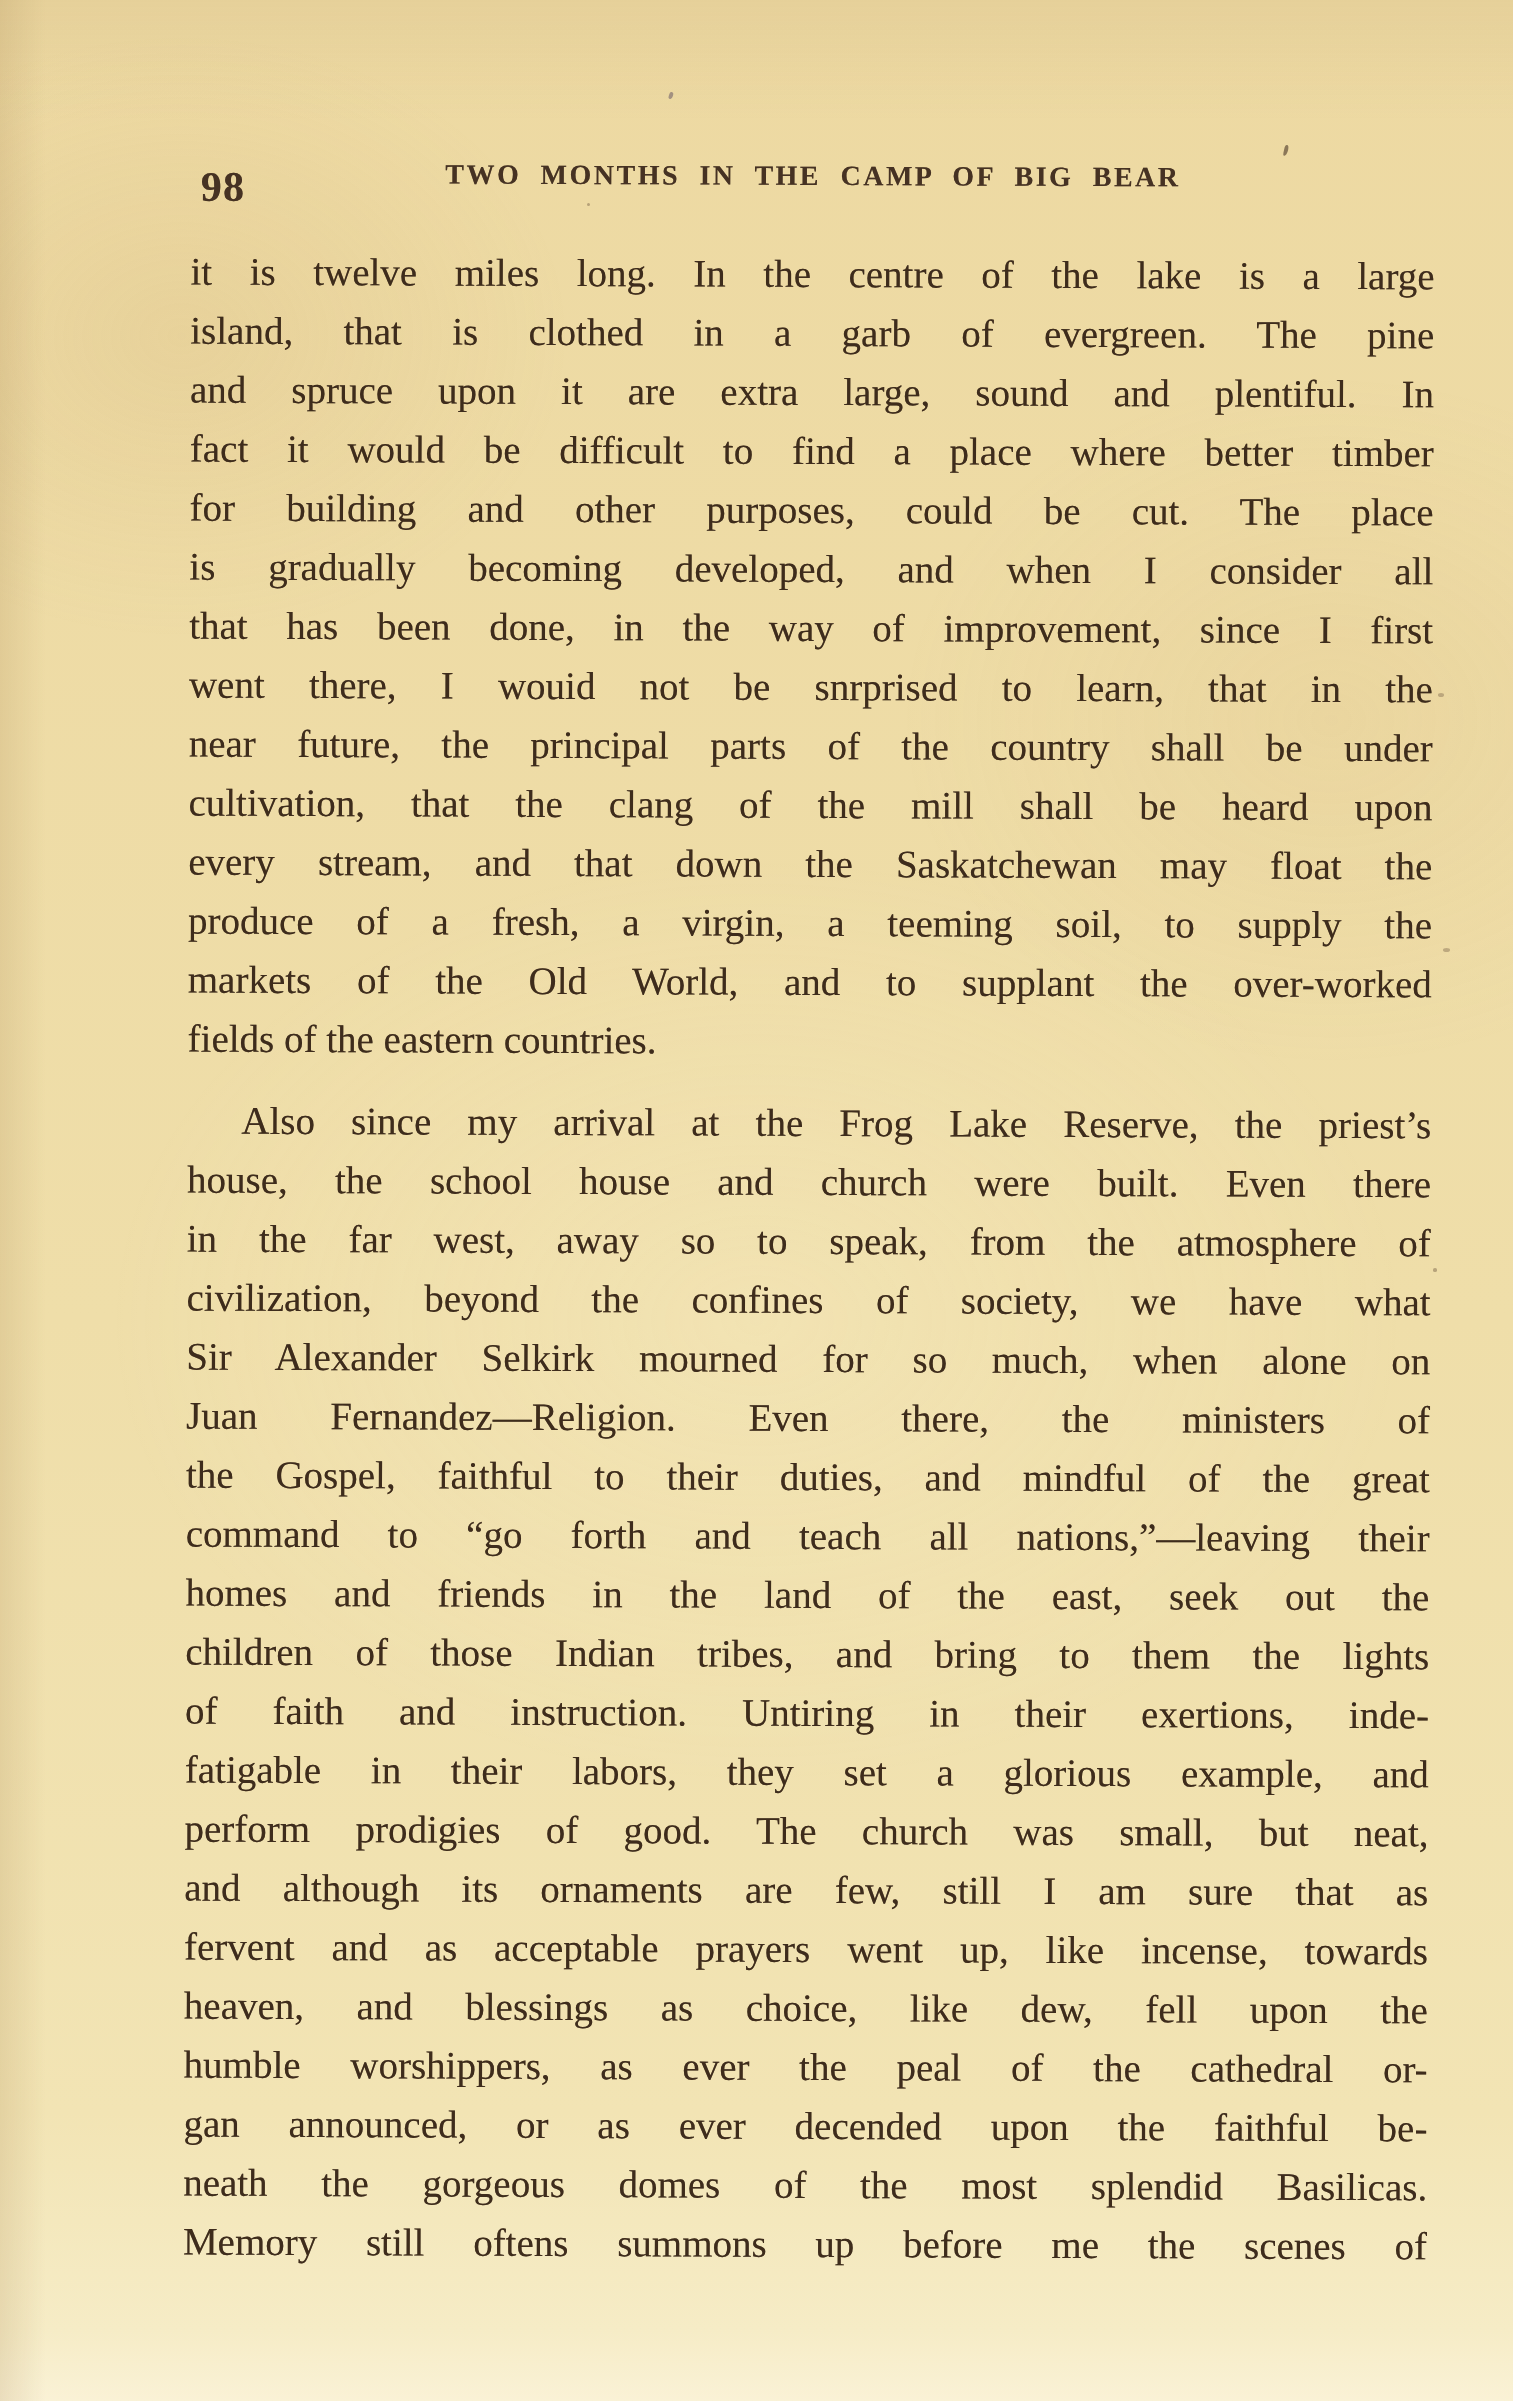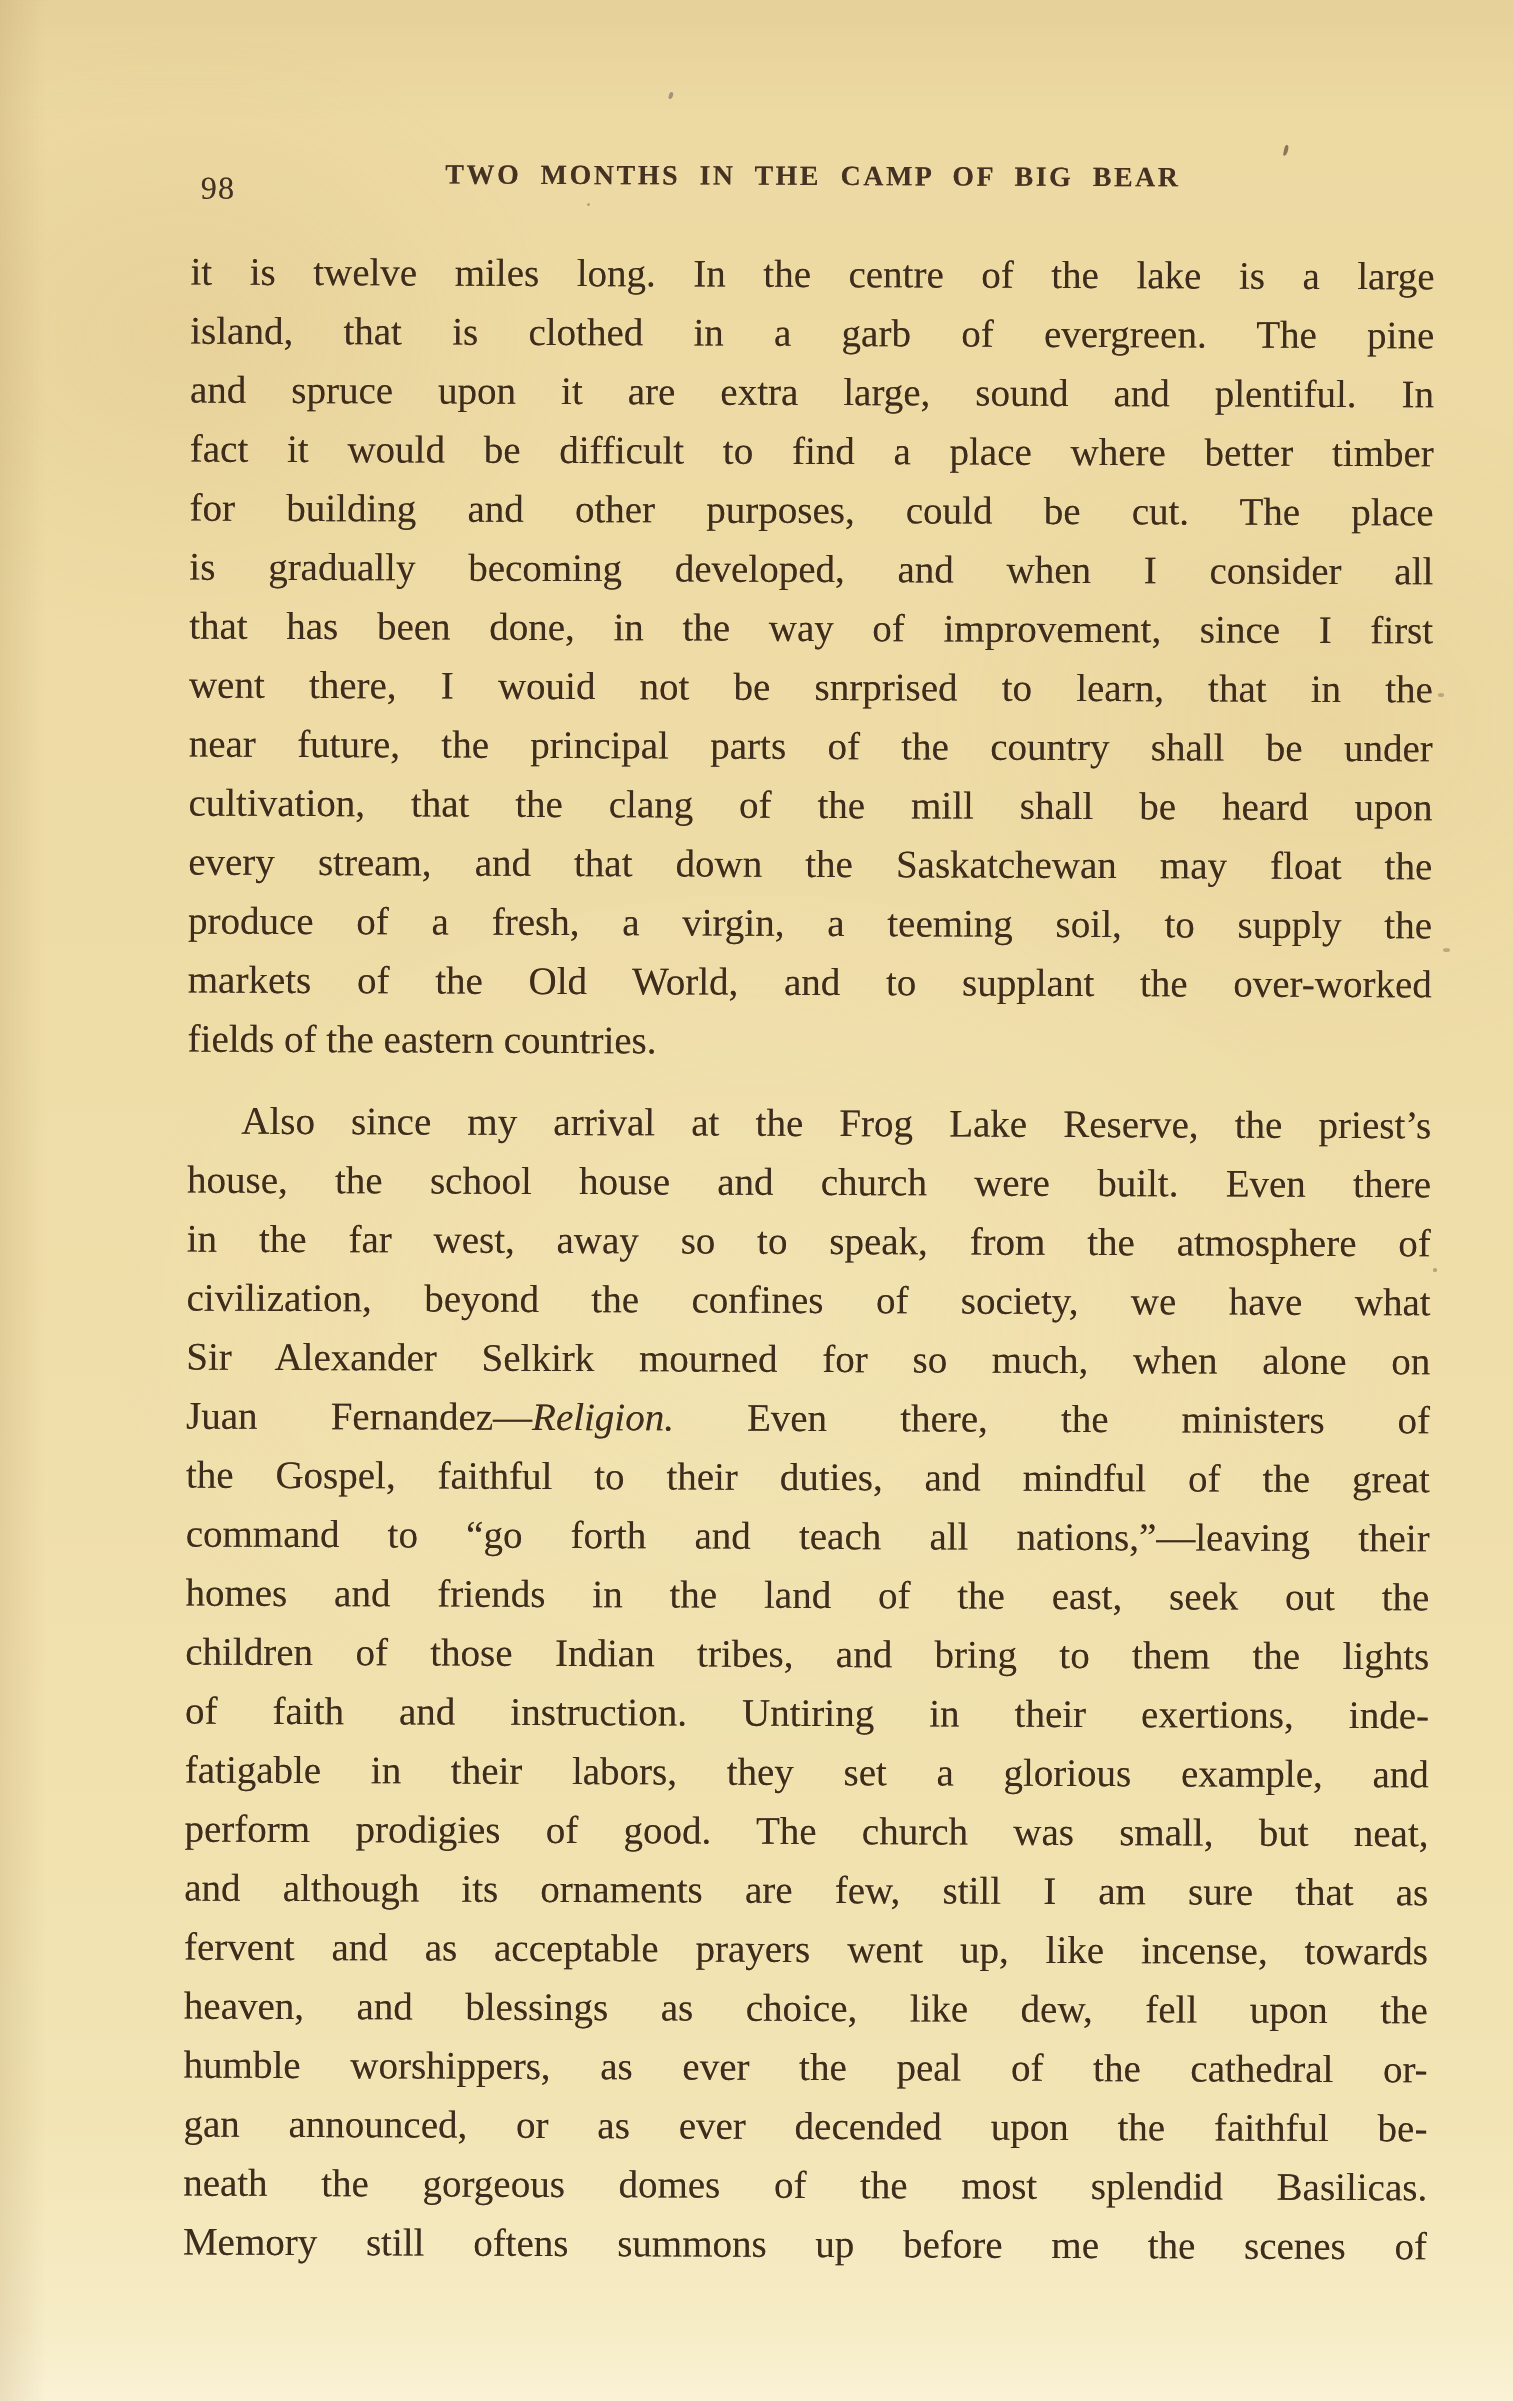--- a/index.html
+++ b/index.html
@@ -21,22 +21,22 @@
       radial-gradient(ellipse 862px 616px at 50% 55%, rgba(255,248,220,0.18), transparent 75%),
       linear-gradient(to bottom, #edd9a2 0%, #efdea9 55%, #f2e4b4 88%, #f6ecc6 97%, #faf2d6 100%);
   }
   .page-content{
     position:absolute;left:191px;top:155px;width:1244px;
     transform:rotate(0.22deg);
     transform-origin:50% 0;
   }
   .page-header{position:relative;height:46px;}
   .page-number{
-    position:absolute;left:9.9px;top:17px;
-    font-size:32px;font-weight:normal;letter-spacing:1.2px;
+    position:absolute;left:9.9px;top:10px;
+    font-size:42px;font-weight:bold;letter-spacing:1.2px;
     color:var(--title-ink);
     text-shadow:0 0 0.6px rgba(62,44,28,0.55);
   }
   .running-title{
     margin:0;text-align:center;
     font-size:28px;font-weight:bold;
     letter-spacing:2.5px;word-spacing:9.9px;
     color:var(--title-ink);
     padding-top:4.9px;
     text-shadow:0 0 0.6px rgba(62,44,28,0.5);
@@ -50,21 +50,21 @@
     height:59px;line-height:59px;
     text-align:justify;
     overflow:hidden;
     text-shadow:0 0 0.6px rgba(62,44,28,0.55);
   }
   .line::after{content:"";display:inline-block;width:100%;height:0;}
   .line.no-just{text-align:left;}
   .line.no-just::after{content:none;}
   .line.indent{text-indent:54px;}
   .line.para-gap{margin-top:23.4px;}
-  .it{font-style:italic;margin-top:16px;}
+  .it{margin-top:16px;}
   .speck{position:absolute;background:rgba(86,64,46,0.55);border-radius:50%;}
   .speck.s1{left:669px;top:92px;width:3.7px;height:6.8px;background:rgba(92,76,96,0.5);transform:rotate(18deg);border-radius:45% 55% 60% 40%;}
   .speck.s2{left:1284px;top:145px;width:4.3px;height:10.5px;background:rgba(74,54,38,0.6);transform:rotate(12deg);border-radius:50% 50% 70% 30%;}
   .speck.s3{left:1438px;top:693px;width:6.2px;height:3.7px;background:rgba(100,78,56,0.35);}
   .speck.s4{left:1443px;top:948px;width:7.4px;height:3.7px;background:rgba(100,78,56,0.35);}
   .speck.s5{left:1433px;top:1268px;width:3.7px;height:3.7px;background:rgba(100,78,56,0.4);}
   .speck.s6{left:587px;top:203px;width:3.1px;height:3.1px;background:rgba(100,78,56,0.4);}
 </style>
 </head>
 <body>

